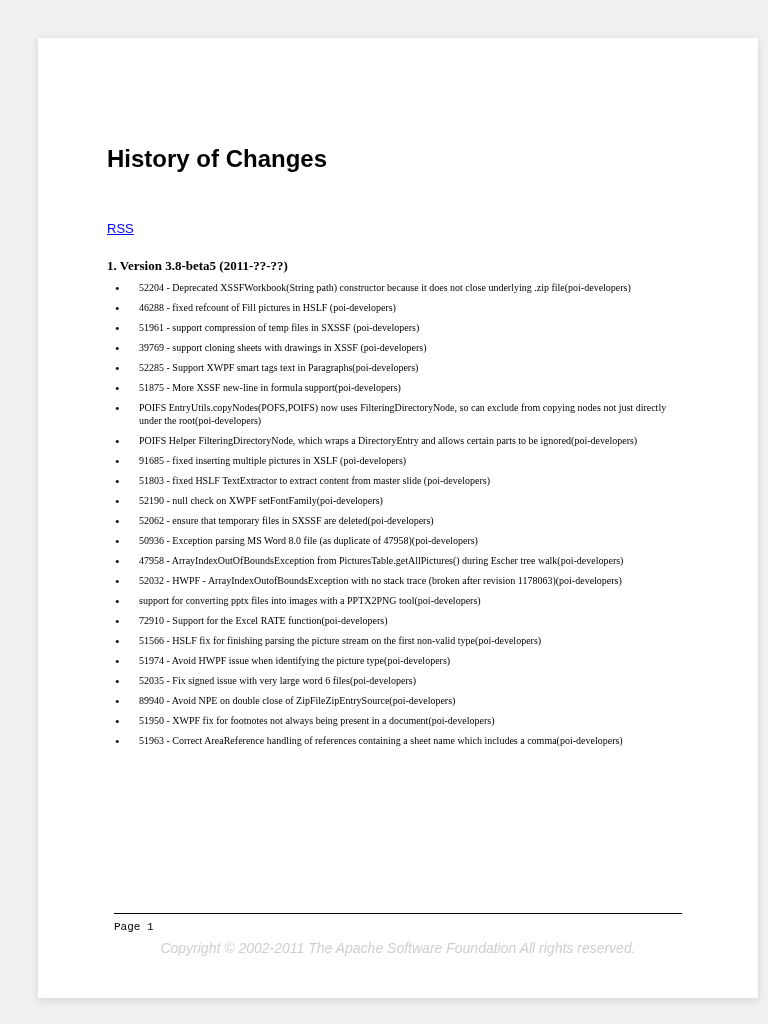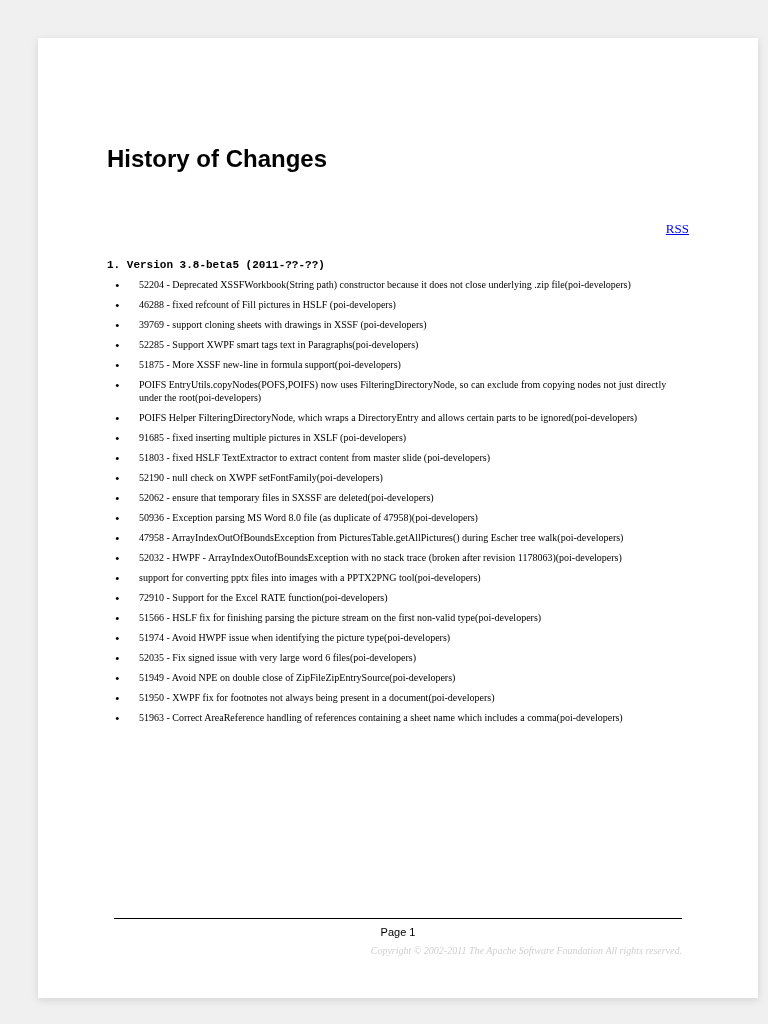--- a/index.html
+++ b/index.html
@@ -22,31 +22,31 @@
     position: relative;
     color: #000;
   }
   .title {
     font-size: 24px;
     font-weight: bold;
     margin-bottom: 48px;
   }
   .rss-link {
     display: block;
-    text-align: right;
+    text-align: left;
     color: #0000ee;
     text-decoration: underline;
     font-size: 13px;
-    font-family: Liberation Serif, serif;
+    font-family: Liberation Sans, sans-serif;
     margin-bottom: 22px;
   }
   .section-head {
-    font-size: 11px;
+    font-size: 13px;
     font-weight: bold;
-    font-family: Liberation Mono, monospace;
+    font-family: Liberation Serif, serif;
     margin-bottom: 6px;
   }
   ul.changes {
     list-style: none;
     margin-left: 0;
     padding-left: 0;
   }
   ul.changes li {
     font-family: "Times New Roman", Times, serif;
     font-size: 10px;
@@ -66,66 +66,66 @@
     position: absolute;
     left: 62px;
     right: 62px;
     bottom: 28px;
   }
   .footer-line {
     border-top: 1px solid #000;
     margin-bottom: 6px;
   }
   .page-num {
-    font-family: Liberation Sans, sans-serif;
+    font-family: Liberation Mono, monospace;
     font-size: 11px;
     color: #000;
     margin-bottom: 2px;
-    text-align: center;
   }
   .copyright {
-    font-family: Liberation Serif, serif;
-    font-size: 10px;
+    font-family: Liberation Sans, sans-serif;
+    font-size: 14px;
     color: #cfcfcf;
     font-style: italic;
-    text-align: right;
+    text-align: center;
   }
 </style>
 </head>
 <body>
 
 <div class="page">
 
   <h1 class="title">History of Changes</h1>
 
   <a class="rss-link">RSS</a>
 
   <div class="section-head">1. Version 3.8-beta5 (2011-??-??)</div>
 
   <ul class="changes" id="changes-list">
       <li>52204 - Deprecated XSSFWorkbook(String path) constructor because it does not close underlying .zip file(poi-developers)</li>
       <li>46288 - fixed refcount of Fill pictures in HSLF (poi-developers)</li>
+      <li>51961 - support compression of temp files in SXSSF (poi-developers)</li>
       <li>39769 - support cloning sheets with drawings in XSSF (poi-developers)</li>
       <li>52285 - Support XWPF smart tags text in Paragraphs(poi-developers)</li>
       <li>51875 - More XSSF new-line in formula support(poi-developers)</li>
       <li>POIFS EntryUtils.copyNodes(POFS,POIFS) now uses FilteringDirectoryNode, so can exclude from copying nodes not just directly under the root(poi-developers)</li>
       <li>POIFS Helper FilteringDirectoryNode, which wraps a DirectoryEntry and allows certain parts to be ignored(poi-developers)</li>
       <li>91685 - fixed inserting multiple pictures in XSLF (poi-developers)</li>
       <li>51803 - fixed HSLF TextExtractor to extract content from master slide (poi-developers)</li>
       <li>52190 - null check on XWPF setFontFamily(poi-developers)</li>
       <li>52062 - ensure that temporary files in SXSSF are deleted(poi-developers)</li>
       <li>50936 - Exception parsing MS Word 8.0 file (as duplicate of 47958)(poi-developers)</li>
       <li>47958 - ArrayIndexOutOfBoundsException from PicturesTable.getAllPictures() during Escher tree walk(poi-developers)</li>
       <li>52032 - HWPF - ArrayIndexOutofBoundsException with no stack trace (broken after revision 1178063)(poi-developers)</li>
       <li>support for converting pptx files into images with a PPTX2PNG tool(poi-developers)</li>
       <li>72910 - Support for the Excel RATE function(poi-developers)</li>
       <li>51566 - HSLF fix for finishing parsing the picture stream on the first non-valid type(poi-developers)</li>
       <li>51974 - Avoid HWPF issue when identifying the picture type(poi-developers)</li>
       <li>52035 - Fix signed issue with very large word 6 files(poi-developers)</li>
-      <li>51949 - Avoid NPE on double close of ZipFileZipEntrySource(poi-developers)</li>
+      <li>89940 - Avoid NPE on double close of ZipFileZipEntrySource(poi-developers)</li>
       <li>51950 - XWPF fix for footnotes not always being present in a document(poi-developers)</li>
       <li>51963 - Correct AreaReference handling of references containing a sheet name which includes a comma(poi-developers)</li>
     </ul>
 
   <div class="footer">
     <div class="footer-line"></div>
     <div class="page-num">Page 1</div>
     <div class="copyright">Copyright © 2002-2011 The Apache Software Foundation All rights reserved.</div>
   </div>
 

